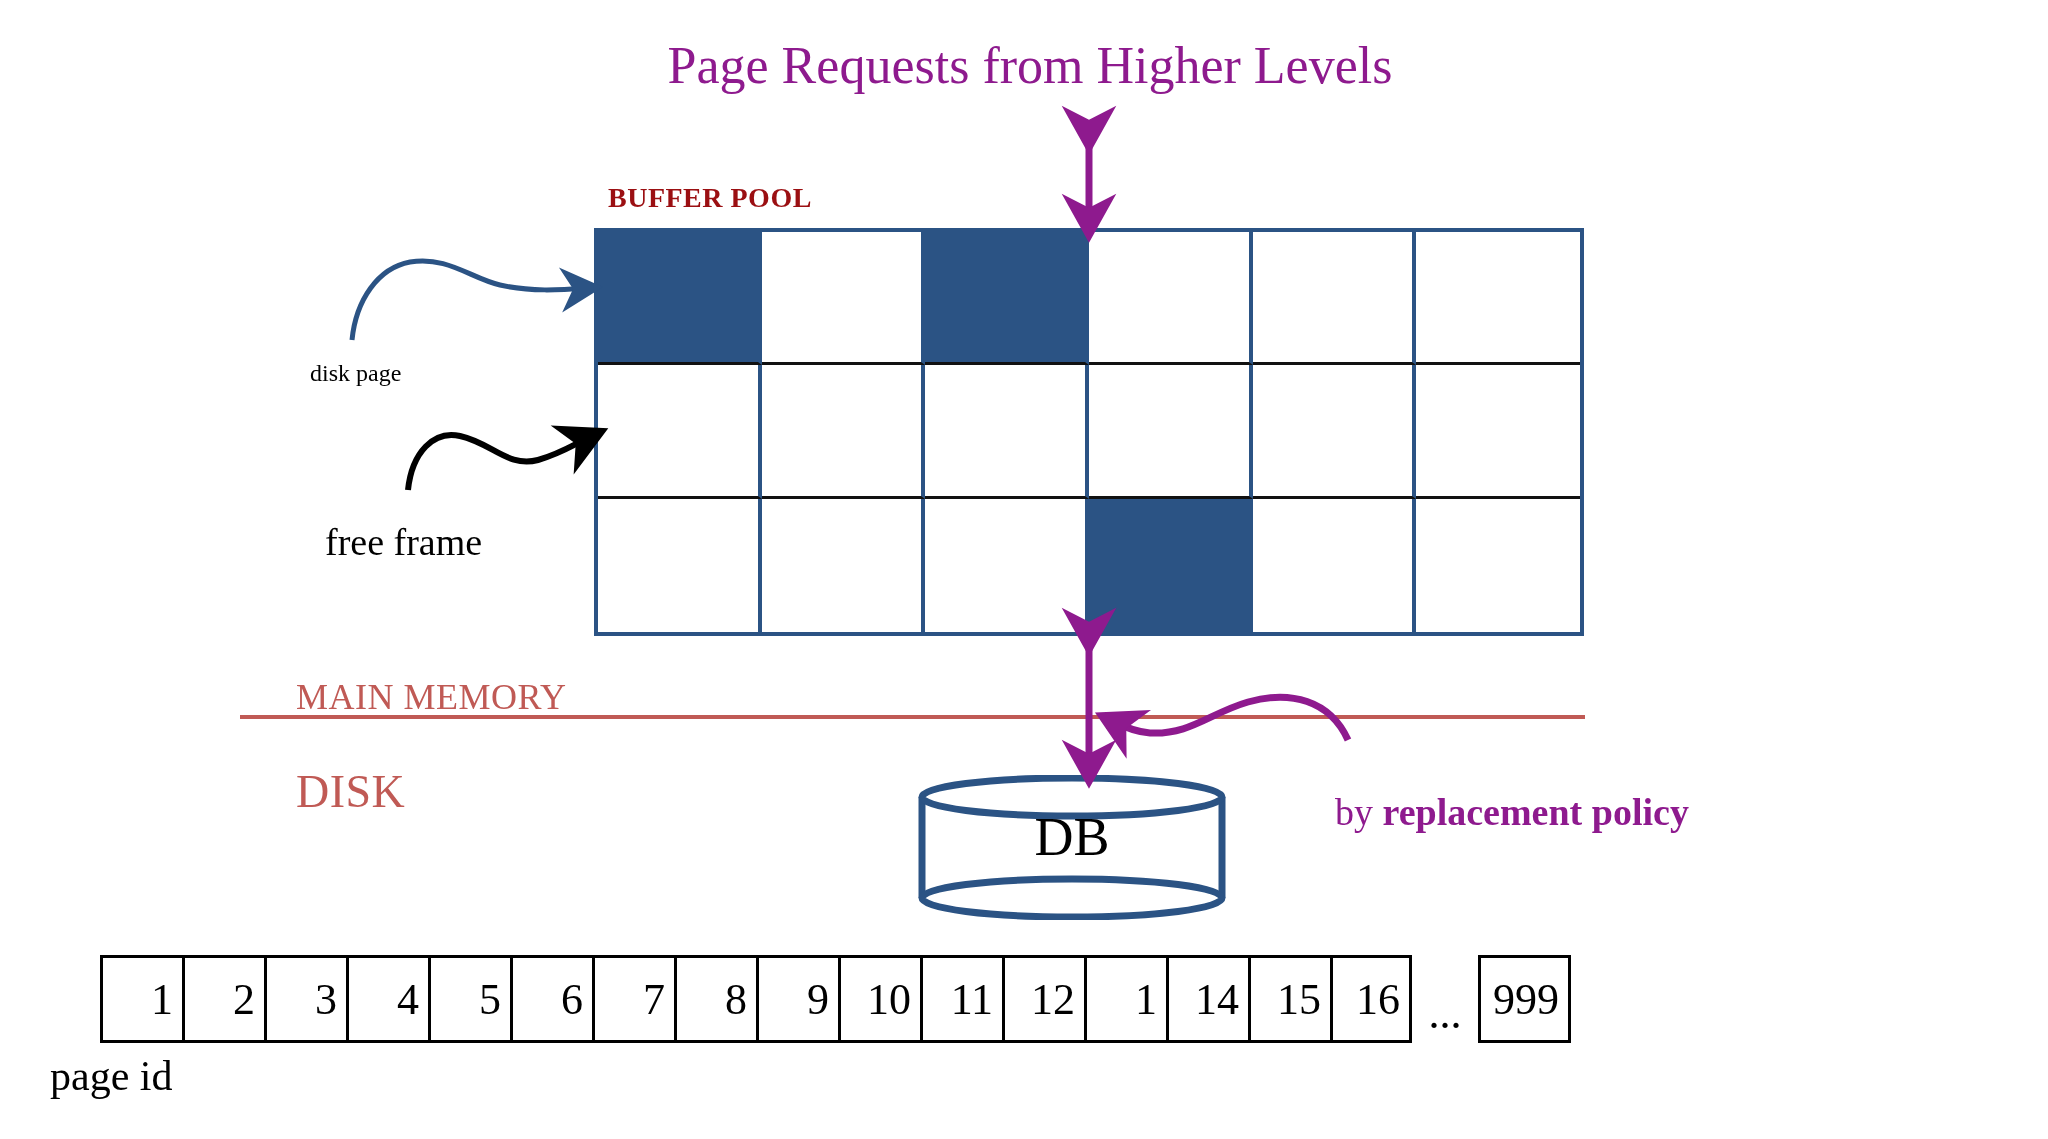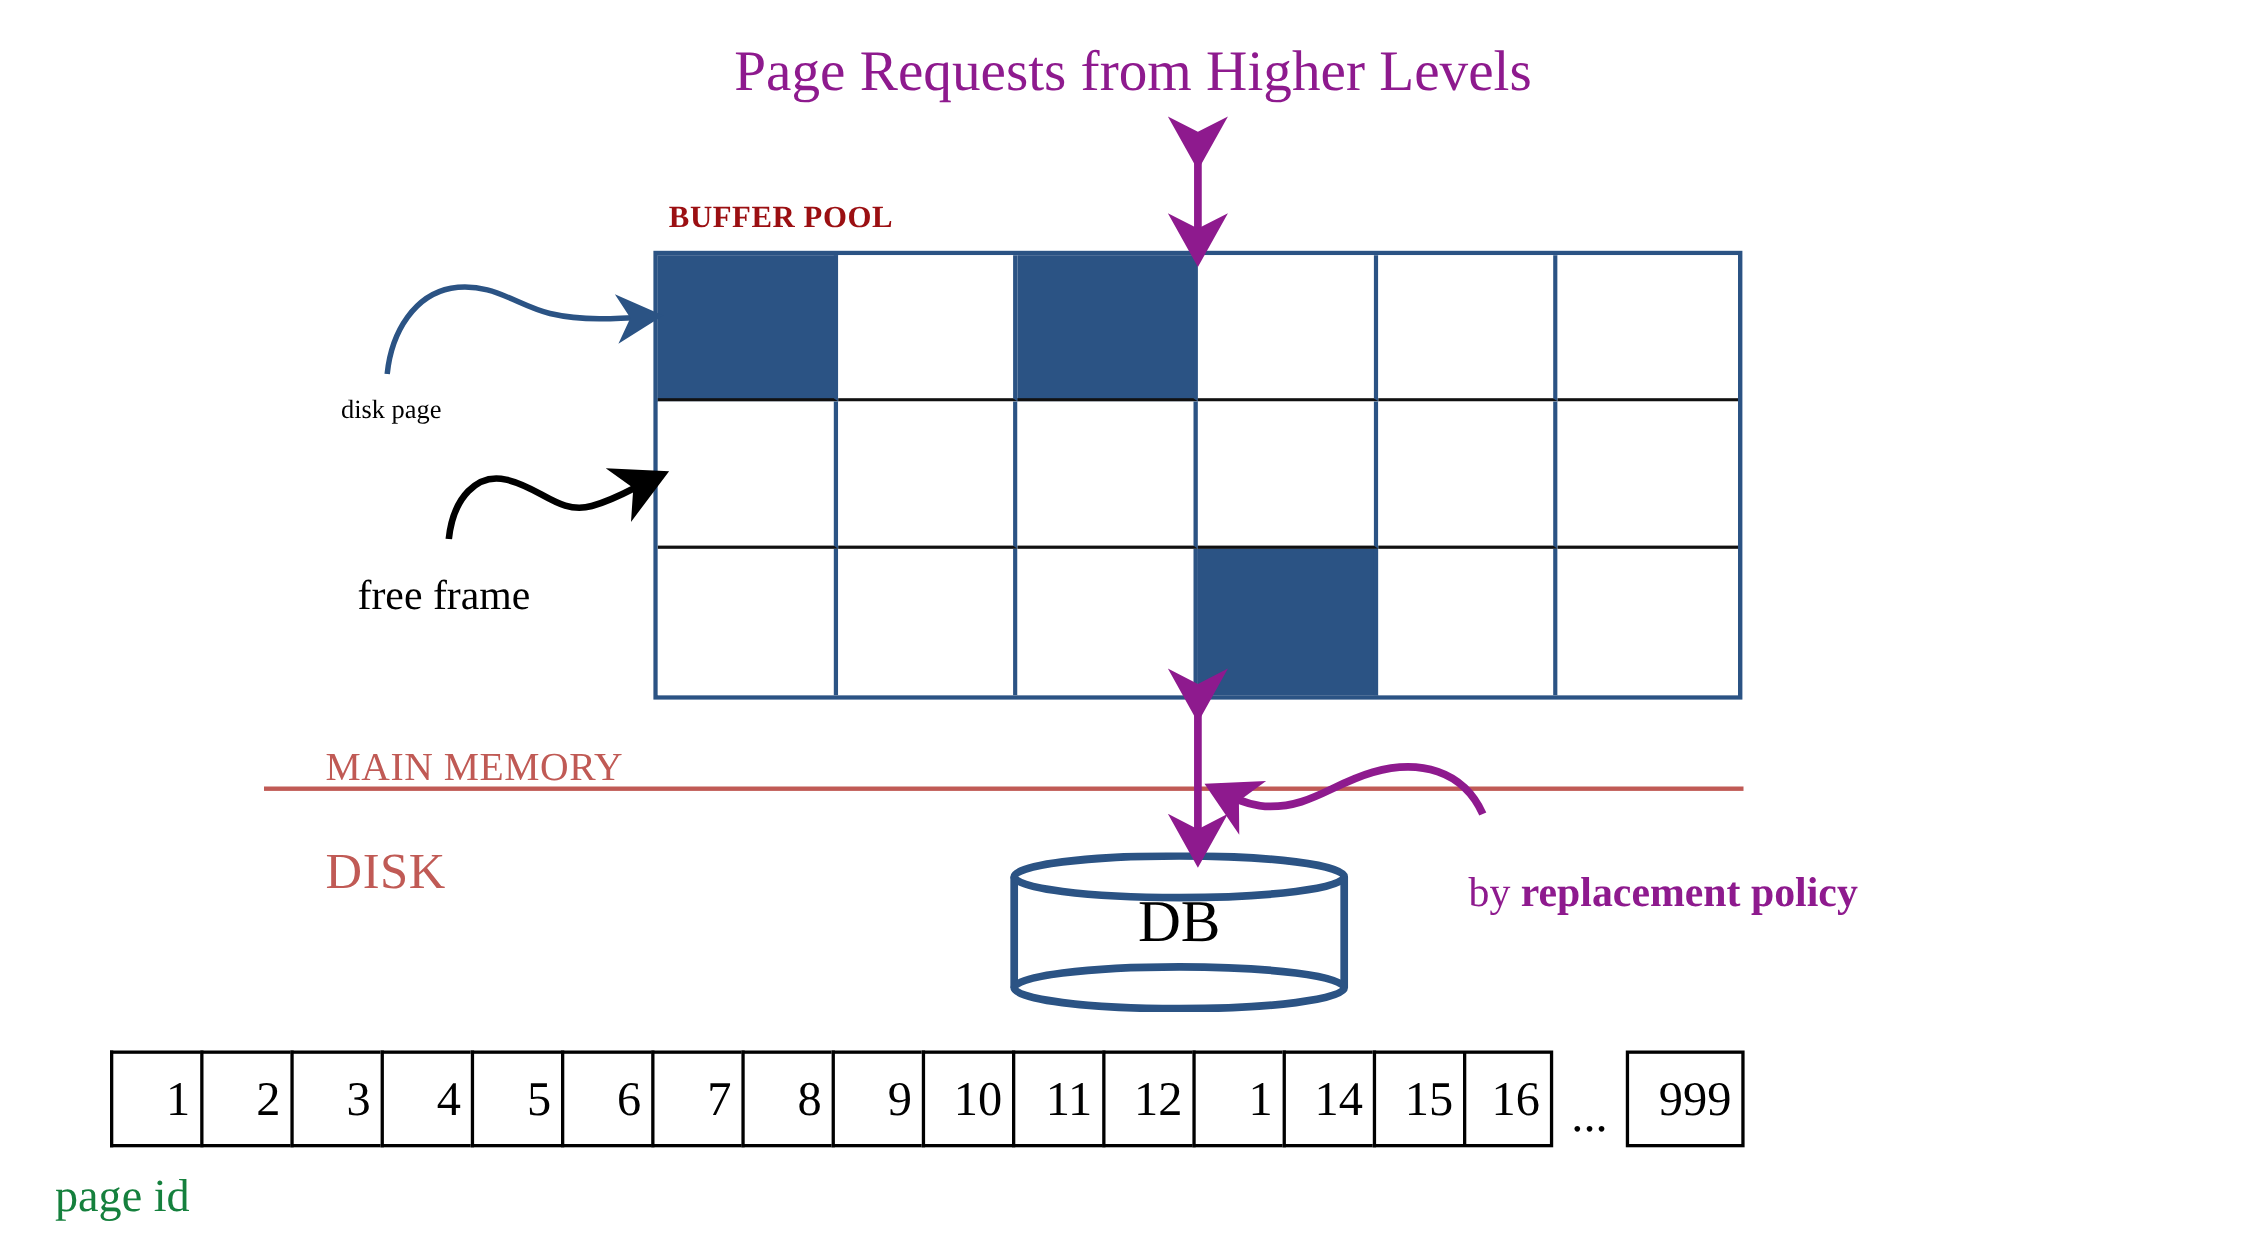--- a/index.html
+++ b/index.html
@@ -81,22 +81,22 @@
     display:flex;align-items:center;justify-content:flex-end;
     padding-right:9px;
     font-size:44px;color:#000;background:#fff;
   }
   #page-id-strip .pid-cell.last-in-run{border-right-width:3px;}
   #page-id-strip .pid-gap{
     width:66px;height:88px;
     display:flex;align-items:flex-end;justify-content:center;
     font-size:44px;color:#000;padding-bottom:4px;box-sizing:border-box;
   }
-  #page-id-strip .pid-cell.wide{width:108px;border-right-width:3px;}
-  #page-id-label{left:50px;top:1052px;font-size:42px;color:#15803d;margin-top:12px;}
+  #page-id-strip .pid-cell.wide{width:93px;border-right-width:3px;}
+  #page-id-label{left:50px;top:1052px;font-size:42px;color:#000000;}
 
   svg.overlay{position:absolute;left:0;top:0;width:2048px;height:1139px;
               pointer-events:none;overflow:visible;}
 </style>
 </head>
 <body>
 
 <div class="abs nosel" id="title">Page Requests from Higher Levels</div>
 
 <div class="abs nosel" id="buffer-pool-label">BUFFER POOL</div>

